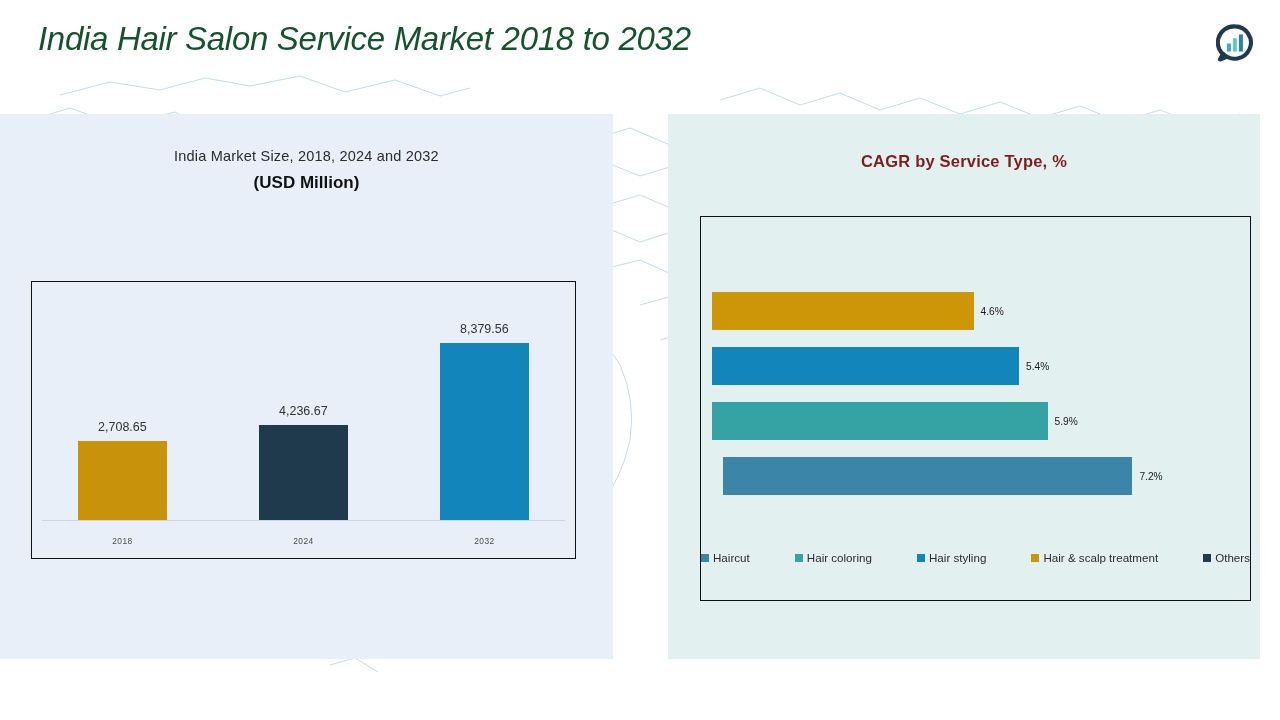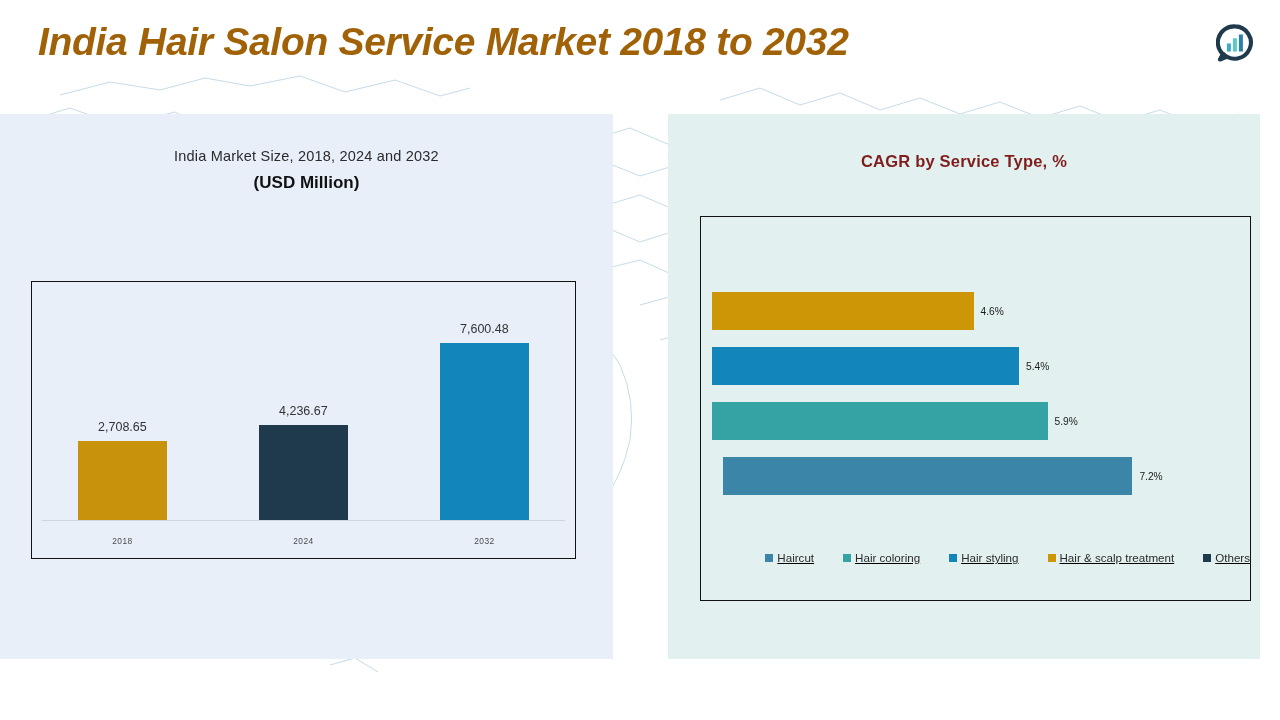--- a/index.html
+++ b/index.html
@@ -18,22 +18,22 @@
   }
   #map-watermark svg { display:block; width:1280px; height:720px; }
 
   
   #header {
     position:absolute; left:0; top:0; width:1280px; height:92px;
     z-index:3; background:transparent;
   }
   #page-title {
     position:absolute; left:38px; top:20px;
-    font-size:39px; font-weight:bold; font-style:italic;
-    color:#a16207; letter-spacing:-0.3px; white-space:nowrap;
+    font-size:33px; font-weight:normal; font-style:italic;
+    color:#14532d; letter-spacing:-0.3px; white-space:nowrap;
   }
   #logo-block {
     position:absolute; right:26px; top:24px;
     display:flex; align-items:center; gap:9px;
   }
   #logo-mark { width:38px; height:38px; flex:none; }
   #logo-text { display:flex; flex-direction:column; line-height:1; }
   #logo-name {
     font-size:21px; color:#3FA9C9; font-weight:400; letter-spacing:0.3px;
   }
@@ -104,23 +104,22 @@
     display:flex; align-items:center;
   }
   .hbar {
     height:38px; flex:none;
   }
   .hbar-value {
     font-size:10.2px; color:#1a1a1a; margin-left:7px; white-space:nowrap;
   }
   #hbar-legend {
     position:absolute; left:0; right:0; bottom:36px;
-    display:flex; align-items:center; justify-content:flex-end; gap:29px;
+    display:flex; align-items:center; justify-content:space-between; gap:29px;
     z-index:2;
-    text-decoration:underline;
   }
   .legend-item { display:flex; align-items:center; gap:4px; }
   .legend-swatch { width:8px; height:8px; flex:none; }
   .legend-label { font-size:11.6px; color:#2b2b2b; white-space:nowrap; }
 </style>
 </head>
 <body>
 
 <div id="stage">
 
@@ -223,21 +222,21 @@
     <div id="vbar-plot">
         <div class="vbar-col">
           <div class="vbar-label">2,708.65</div>
           <div class="vbar" style="height: 78.8695px; background: rgb(200, 146, 10);"></div>
         </div>
         <div class="vbar-col">
           <div class="vbar-label">4,236.67</div>
           <div class="vbar" style="height: 95.3967px; background: rgb(30, 58, 76);"></div>
         </div>
         <div class="vbar-col">
-          <div class="vbar-label">7,600.48</div>
+          <div class="vbar-label">8,379.56</div>
           <div class="vbar" style="height: 176.833px; background: rgb(18, 133, 187);"></div>
         </div>
       </div>
     <div id="vbar-axis"></div>
   <div class="vbar-tick" style="left: 0%;">2018</div>
       <div class="vbar-tick" style="left: 33.333%;">2024</div>
       <div class="vbar-tick" style="left: 66.666%;">2032</div>
     </div>
 
   <div id="right-chart-box">

